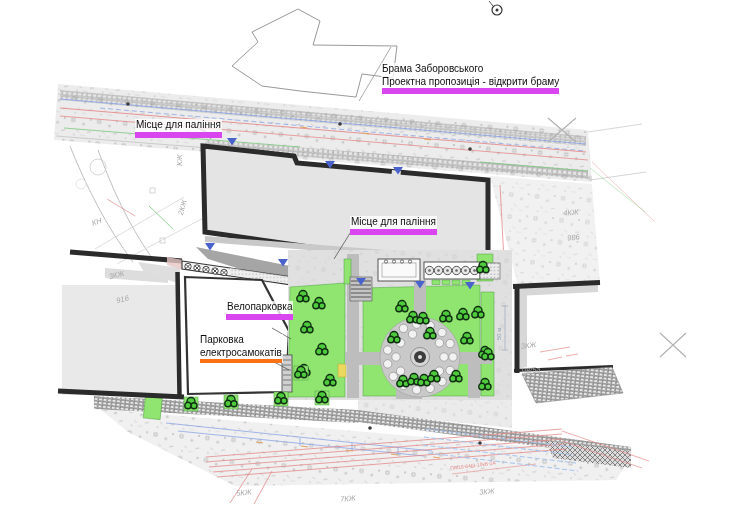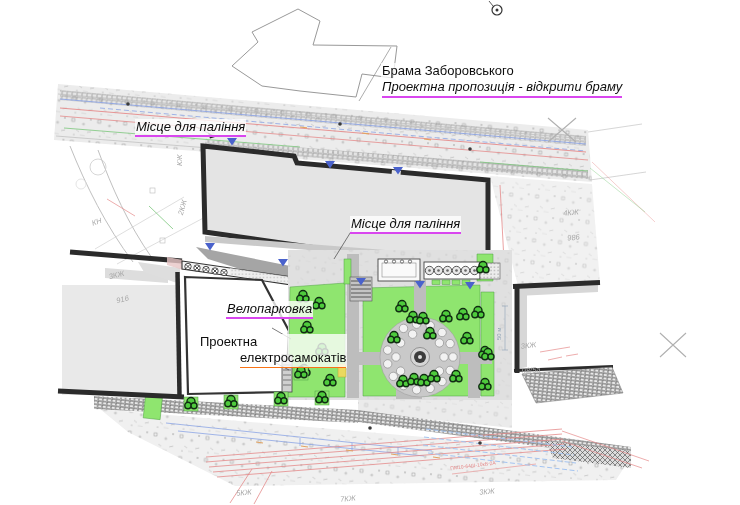--- a/index.html
+++ b/index.html
@@ -1,22 +1,22 @@
 <!DOCTYPE html>
 <html style="--lawn: #8fe56f; --tree: #4ecb3c; --wall: #2b2b2b; --street-fill: #ececec; --utility-red: #e58a8a; --utility-blue: #8ca4e4; --utility-green: #7bc77b; --utility-lightblue: #a4c4f0; --utility-orange: #e2a463; --marker-blue: #4a62cc; --path-gray: #bdbdbd; --code-gray: #a8a8a8;"><head>
 <meta charset="utf-8">
 <style>
   html,body{margin:0;padding:0;background:#fff;}
   .stage{position:relative;width:740px;height:505px;background:#fff;overflow:hidden;
          font-family:"Liberation Sans",sans-serif;}
   svg{position:absolute;left:0;top:0;}
-  .lbl{position:absolute;font-size:13px;line-height:1.25;color:#0d0d0d;white-space:nowrap;
+  .lbl{position:absolute;font-size:10px;line-height:1.25;color:#0d0d0d;white-space:nowrap;
        background:rgba(255,255,255,.78);padding:0 1px;z-index:5;}
-  .u{border-bottom:2px solid #d946ef;padding-bottom:0px;font-style:italic;}
-  .iu{display:inline-block;border-bottom:1px solid #f97316;margin-left:40px;}
+  .u{border-bottom:6px solid #d946ef;padding-bottom:0px;}
+  .iu{display:inline-block;border-bottom:4px solid #f97316;}
   .code{position:absolute;font-size:7.5px;font-style:italic;color:var(--code-gray,#a8a8a8);
         line-height:1.12;text-align:center;white-space:pre;z-index:4;transform-origin:left top;}
   .utext{position:absolute;font-size:5px;color:var(--utility-red,#e08a8a);z-index:4;
          transform-origin:left top;white-space:nowrap;}
   .dim{position:absolute;font-size:6px;color:#8fa3b5;z-index:4;transform-origin:left top;white-space:nowrap;}
   .lawn{fill:var(--lawn,#8fe56f);stroke:#4e9e44;stroke-width:.5;}
   .tree-blob{stroke:#102c12;stroke-width:1.4;fill:var(--tree,#4ecb3c);}
   .wall{stroke:var(--wall,#2b2b2b);fill:none;}
   .red{stroke:var(--utility-red,#e58a8a);fill:none;}
   .blue{stroke:var(--utility-blue,#8ca4e4);fill:none;}
@@ -362,21 +362,21 @@
   <div class="u">Проектна пропозиція - відкрити браму</div>
 </div>
 
 <div class="lbl u" style="left:135px;top:119px">Місце для паління</div>
 
 <div class="lbl u" style="left:350px;top:216px">Місце для паління</div>
 
 <div class="lbl u" style="left:226px;top:301px">Велопарковка</div>
 
 <div class="lbl" style="left:199px;top:334px">
-  <div>Проектна</div>
+  <div>Парковка</div>
   <div class="iu">електросамокатів</div>
 </div>
 
 <div class="code" style="left:91px;top:220px;transform:rotate(-18deg)">КН</div>
 <div class="code" style="left:176px;top:166px;transform:rotate(-90deg)">КЖ</div>
 <div class="code" style="left:177px;top:214px;transform:rotate(-75deg)">2КЖ</div>
 
 <div class="code" style="left:104px;top:257px;transform:rotate(-14deg)">
   <div>3КЖ</div>
   <div>916</div>

